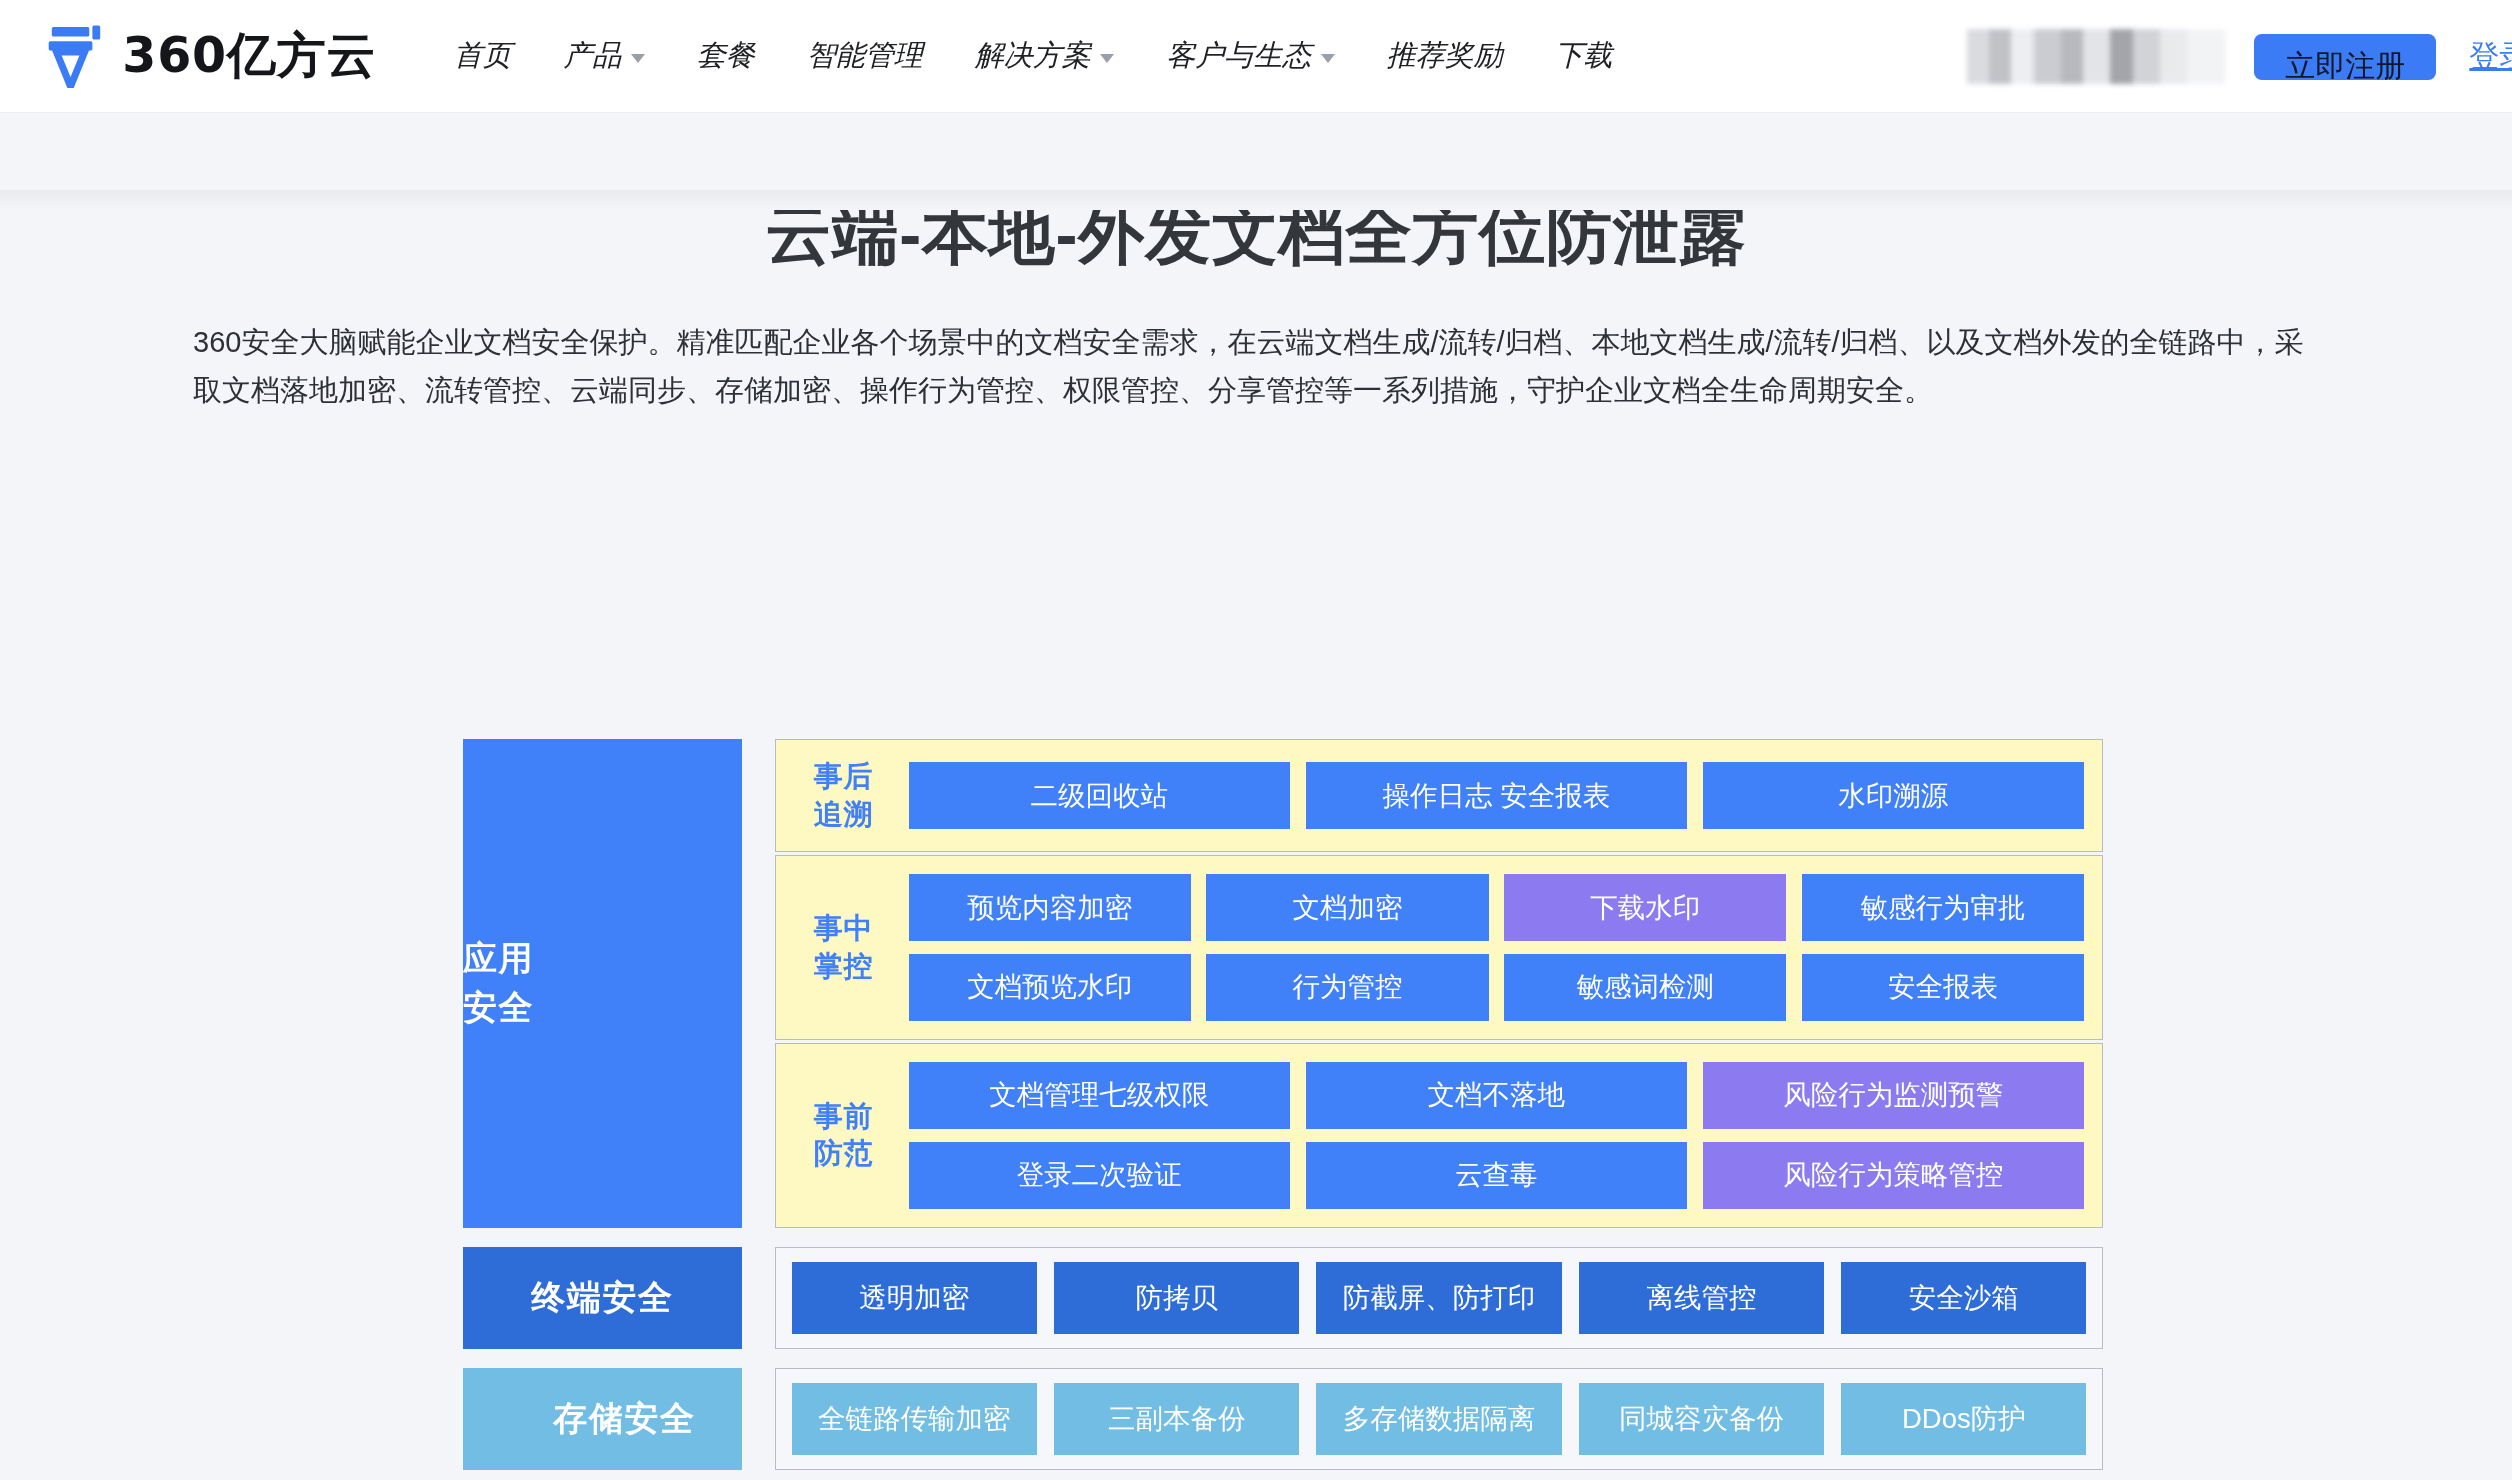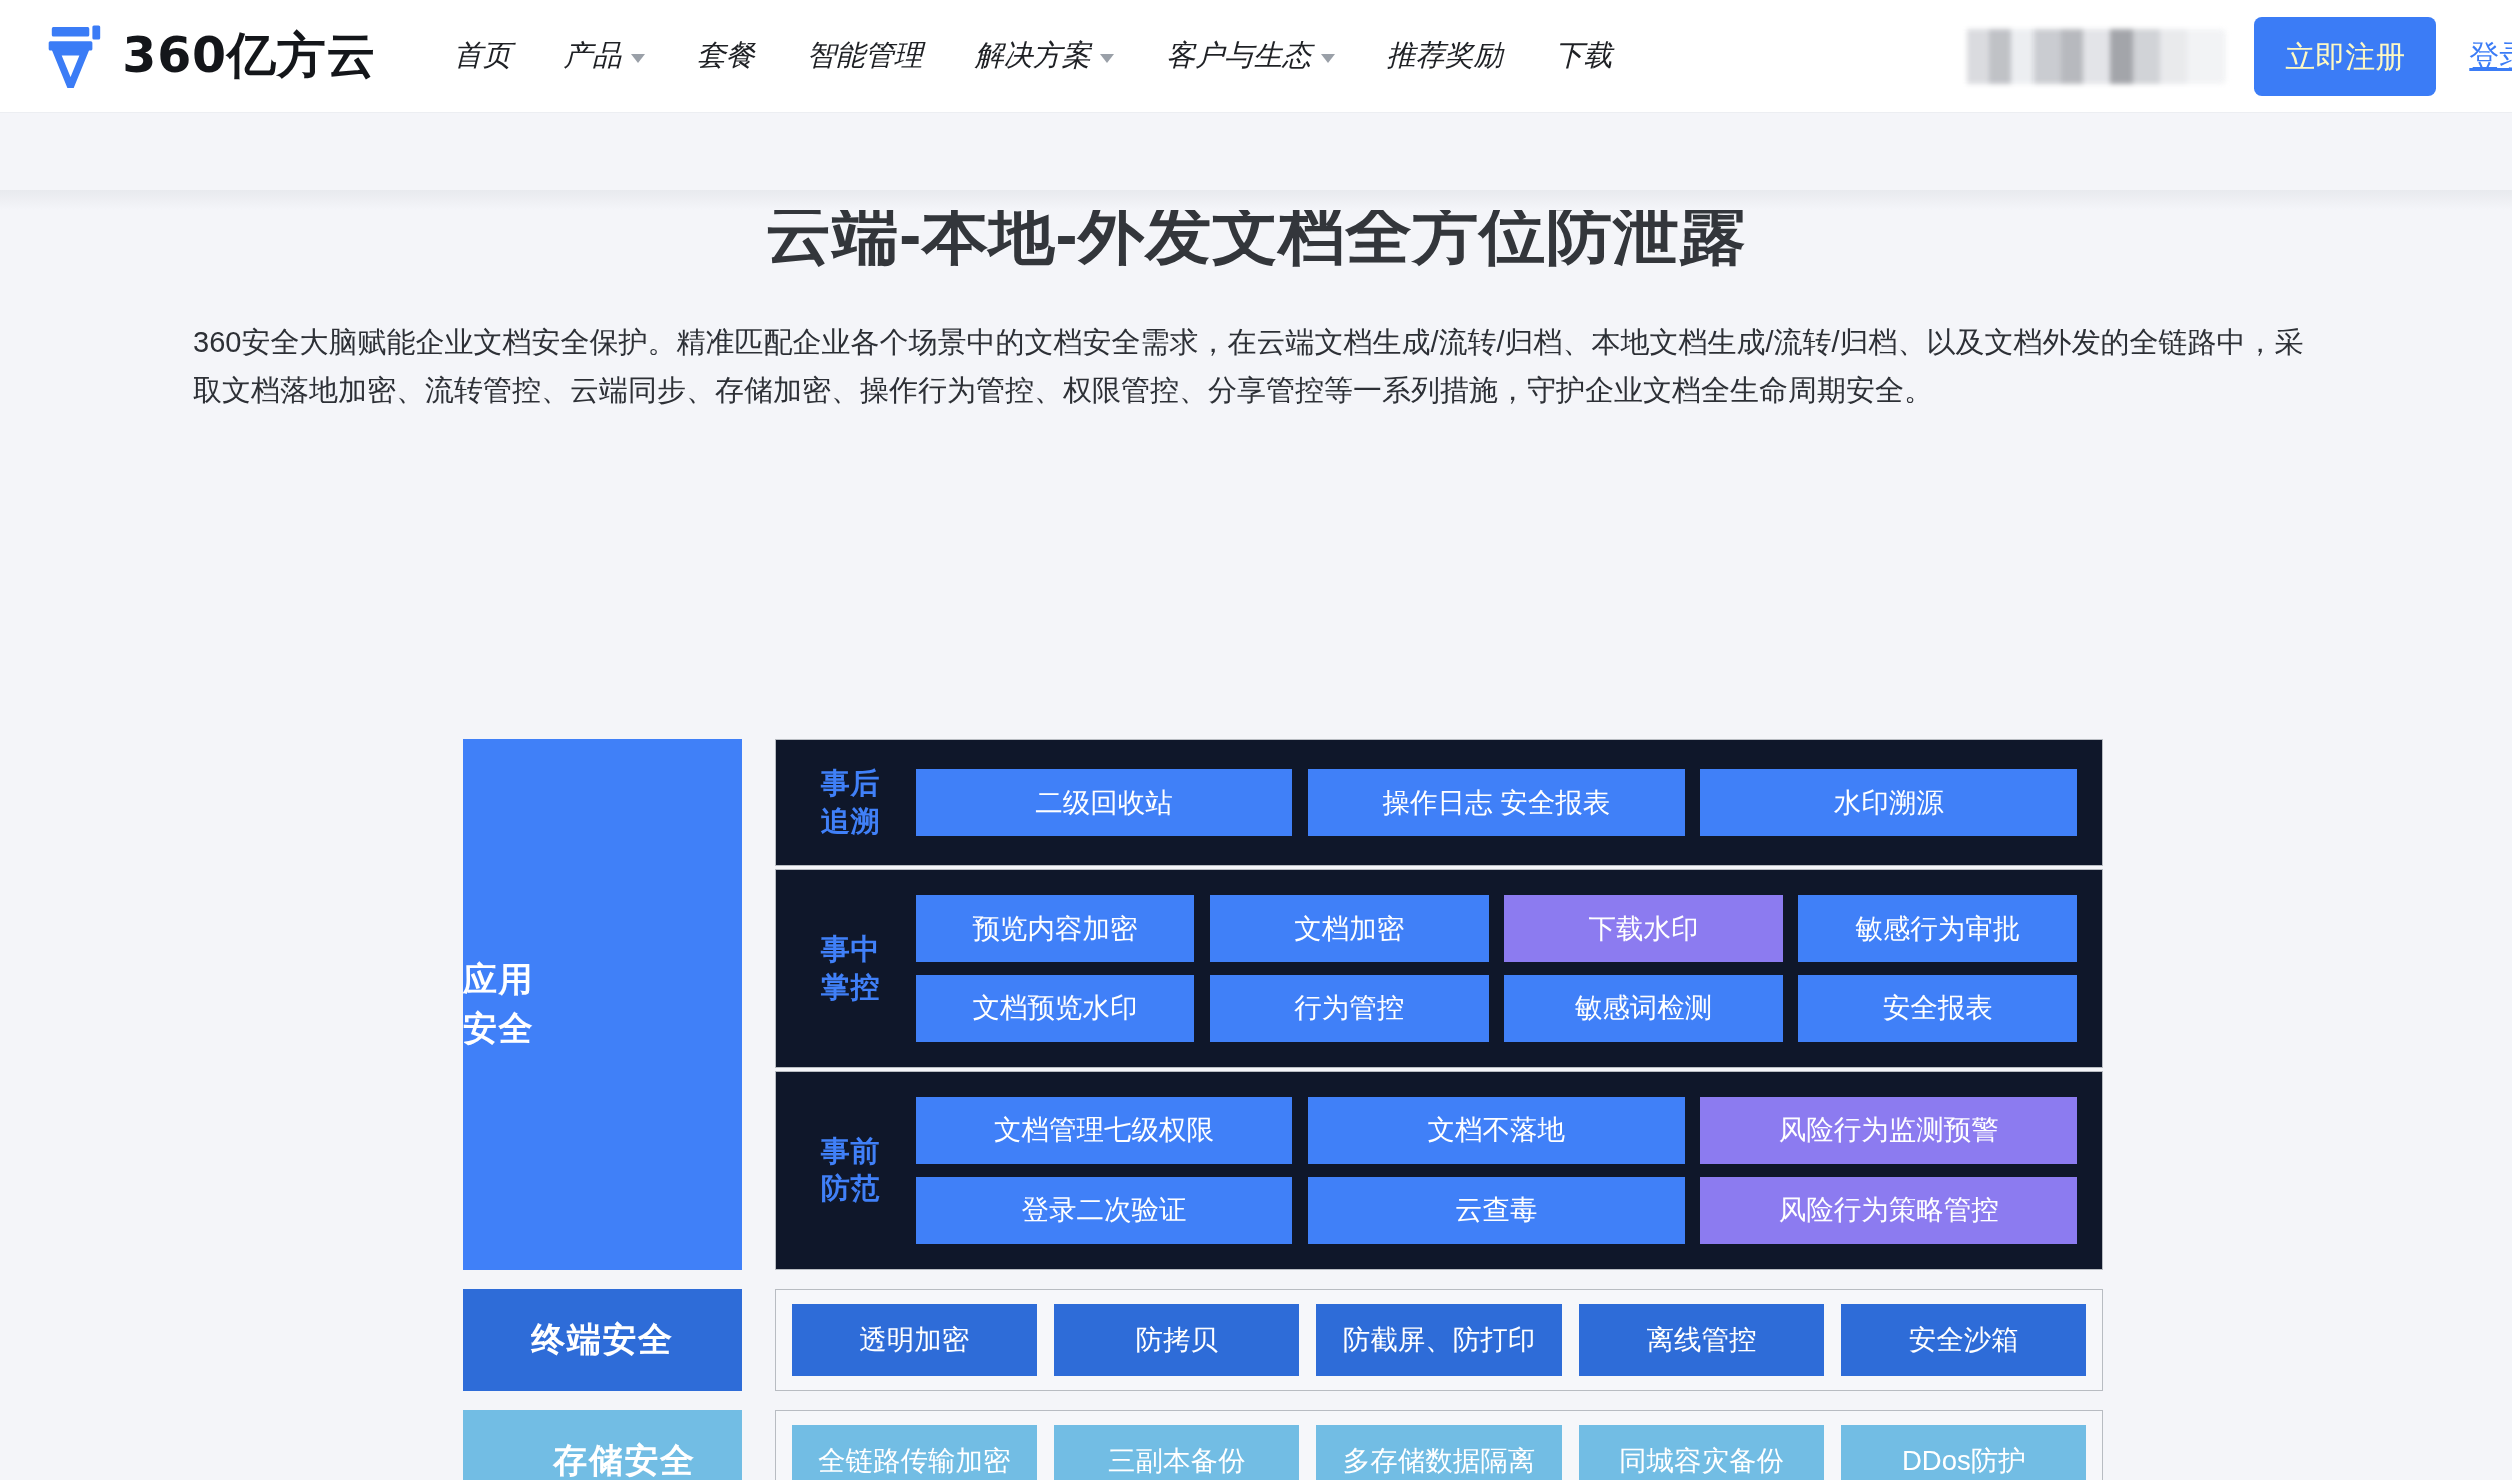--- a/index.html
+++ b/index.html
@@ -49,24 +49,24 @@
   .blur-chip {
     width: 275px; height: 55px; margin-right: 28px; border-radius: 4.7px;
     background:
       linear-gradient(90deg,#ffffff 0 6%,#d9dade 6% 14%,#bdbfc4 14% 22%,
       #eceef1 22% 30%,#c8cacf 30% 40%,#b4b6bb 40% 48%,#e2e3e7 48% 58%,
       #9fa1a6 58% 66%,#cfd1d5 66% 76%,#e8e9ec 76% 86%,#f2f3f5 86% 100%);
     filter: blur(2.4px);
     opacity: .95;
   }
   .btn-register {
-    background: #3b7cf6; color: #fef9c3;
+    background: #3b7cf6; color: #0f172a;
     font-size: 30px; font-weight: 400;
     border: none; border-radius: 7.8px;
-    padding: 0 31px; height: 79px; line-height: 63px;
+    padding: 0 31px; height: 46px; line-height: 63px;
     cursor: pointer; white-space: nowrap;
   }
   .btn-login {
     font-size: 30px; color: #3b7cf6; margin-left: 33px;
     margin-right: -17.3px; white-space: nowrap; cursor: pointer;
     text-decoration: underline;
   }
 
   
   .page { position: relative; width: 2512px; height: 1368px; background: #f4f5f9; }
@@ -101,23 +101,23 @@
     width: 279px; flex: none;
     background: #4080f8; color: #ffffff;
     display: flex; align-items: center; justify-content: flex-start;
     text-align: center; font-size: 34px; font-weight: 700;
     line-height: 1.45; letter-spacing: 1.6px;
   }
   .app-right { flex: 1; display: flex; flex-direction: column; margin-left: 33px; }
 
   .group {
     border: 1.6px solid #b8bcc2;
-    background: #0f172a;
+    background: #fef9c3;
     display: flex; align-items: center;
-    padding: 25px;
+    padding: 18px;
   }
   .group + .group { margin-top: 3px; justify-content: flex-end; }
   .group-label {
     width: 99px; flex: none;
     color: #4080f8; font-size: 29px; font-weight: 700;
     line-height: 1.3; text-align: center; letter-spacing: 0.8px;
     margin-right: 15.7px;
   }
   .group-rows { flex: 1; display: flex; flex-direction: column; gap: 12.6px; }
   .trow { display: flex; gap: 15.7px; }

